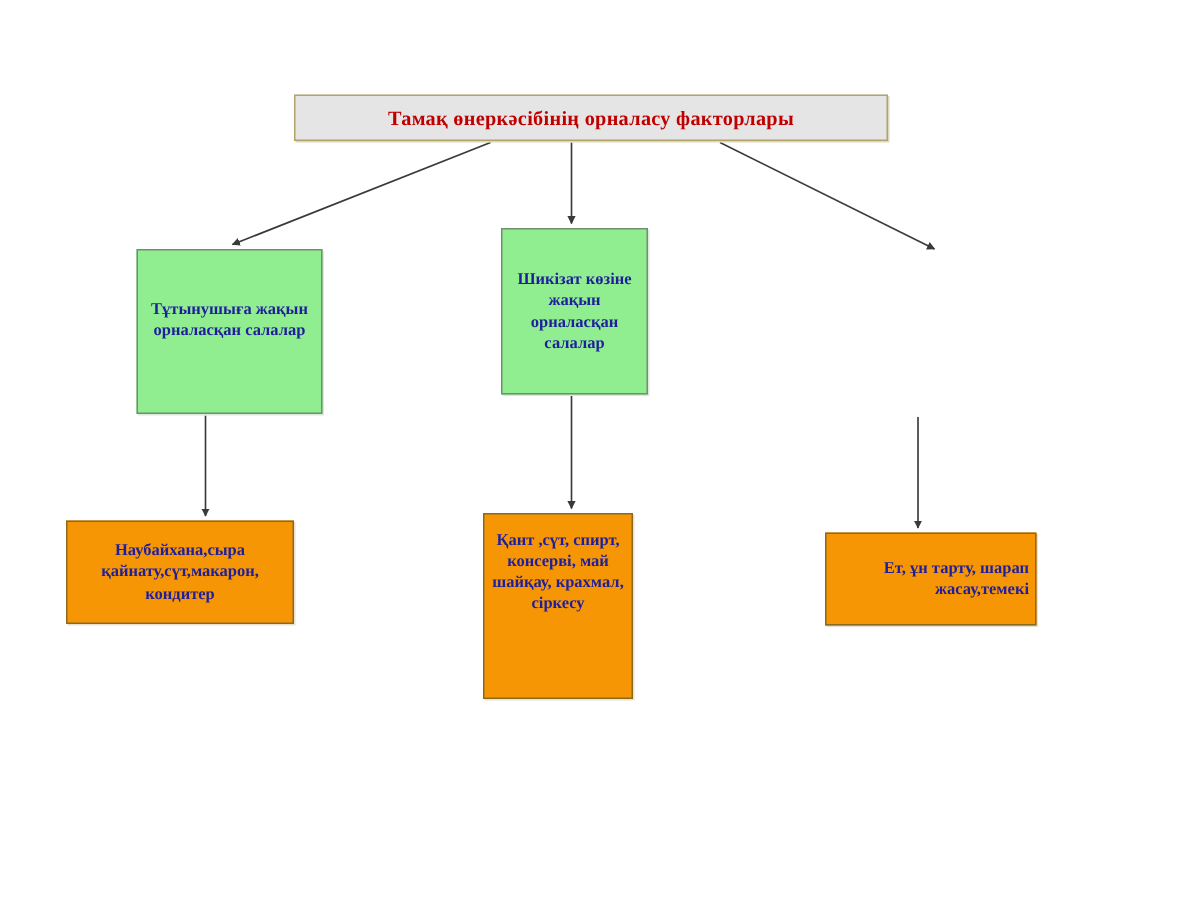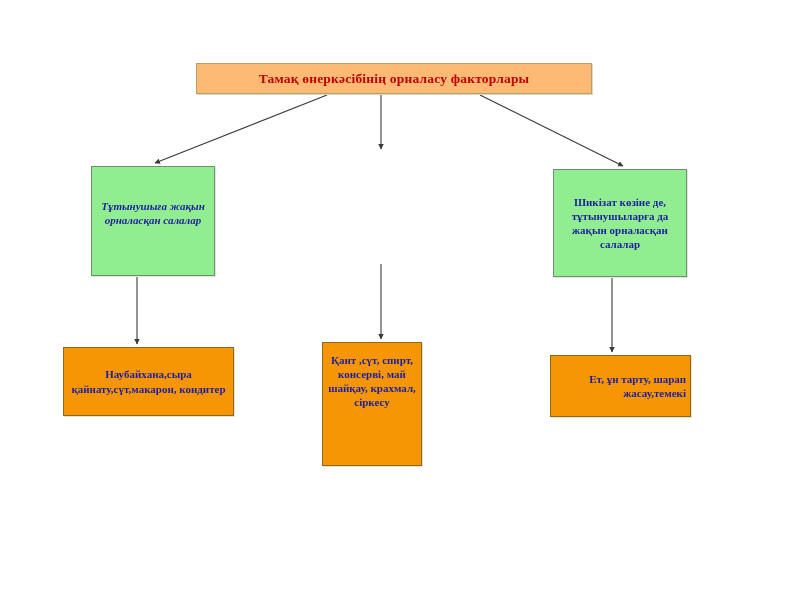--- a/index.html
+++ b/index.html
@@ -30,48 +30,48 @@
     width: 100%;
     padding: 0 4px;
     box-sizing: border-box;
   }
   
   #title-node {
     left: 196px;
     top: 63px;
     width: 396px;
     height: 31px;
-    background: #fdba74;
+    background: #e5e5e5;
     border: 1px solid #b3a36b;
     color: #c00000;
     font-size: 13.5px;
     letter-spacing: 0.2px;
     box-shadow: 1px 1px 0 #d9d9c0;
   }
   
   .node.green {
     background: #90ee90;
     border: 1px solid #6f8f6f;
     color: #1f1f9c;
     font-size: 11px;
     box-shadow: 1px 1px 0 #dfe7df;
   }
-  #green-1 { left: 91px;  top: 166px; width: 124px; height: 110px; font-style: italic; }
+  #green-1 { left: 91px;  top: 166px; width: 124px; height: 110px; }
   #green-2 { left: 334px; top: 152px; width: 98px;  height: 111px; }
   #green-3 { left: 553px; top: 169px; width: 134px; height: 108px; }
   #green-1 .node-inner { transform: translateY(-8px); }
   
   .node.orange {
     background: #f79605;
     border: 1px solid #8a6a1e;
     color: #1f1f9c;
     font-size: 11px;
     box-shadow: 1px 1px 0 #e8e0d0;
   }
-  #orange-1 { left: 63px;  top: 347px; width: 171px; height: 69px; }
+  #orange-1 { left: 44px;  top: 347px; width: 152px; height: 69px; }
   #orange-2 { left: 322px; top: 342px; width: 100px; height: 124px; }
   #orange-3 { left: 550px; top: 355px; width: 141px; height: 62px; text-align: right; }
   #orange-2 .node-inner { transform: translateY(-23px); }
   
   #edges {
     position: absolute;
     left: 0; top: 0;
     width: 800px;
     height: 600px;
     pointer-events: none;
@@ -103,24 +103,24 @@
   </svg>
 
   <div class="node" id="title-node">
     <div class="node-inner">Тамақ өнеркәсібінің  орналасу факторлары</div>
   </div>
 
   <div class="node green" id="green-1">
     <div class="node-inner">Тұтынушыға жақын орналасқан салалар</div>
   </div>
 
+  <div class="node green" id="green-2">
+    <div class="node-inner">Шикізат көзіне жақын орналасқан салалар</div>
+  </div>
 
-  <div class="node green" id="green-3">
-    <div class="node-inner">Шикізат көзіне де, тұтынушыларға да жақын орналасқан салалар</div>
-  </div>
 
   <div class="node orange" id="orange-1">
     <div class="node-inner">Наубайхана,сыра қайнату,сүт,макарон, кондитер</div>
   </div>
 
   <div class="node orange" id="orange-2">
     <div class="node-inner">Қант ,сүт, спирт, консерві, май шайқау, крахмал, сіркесу</div>
   </div>
 
   <div class="node orange" id="orange-3">

